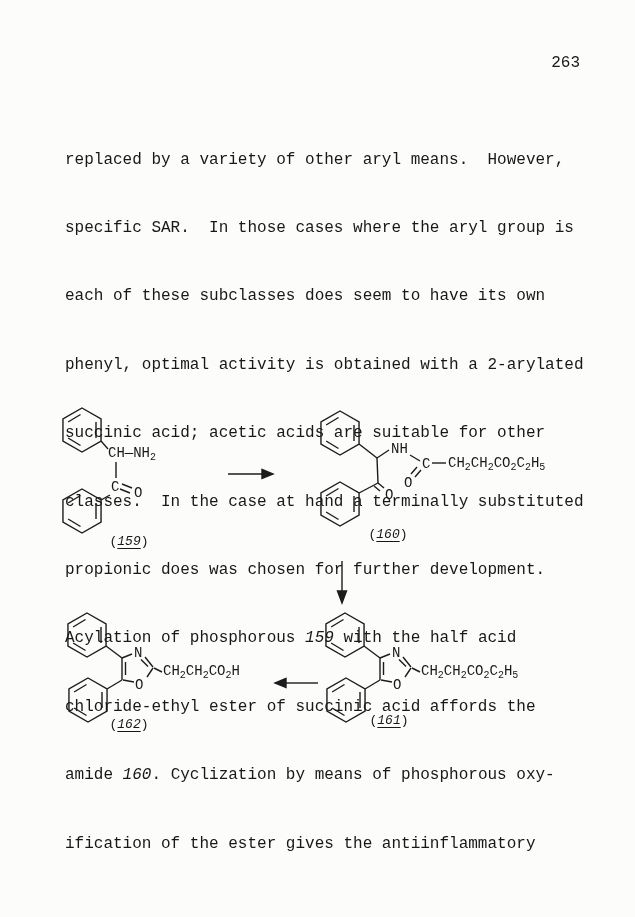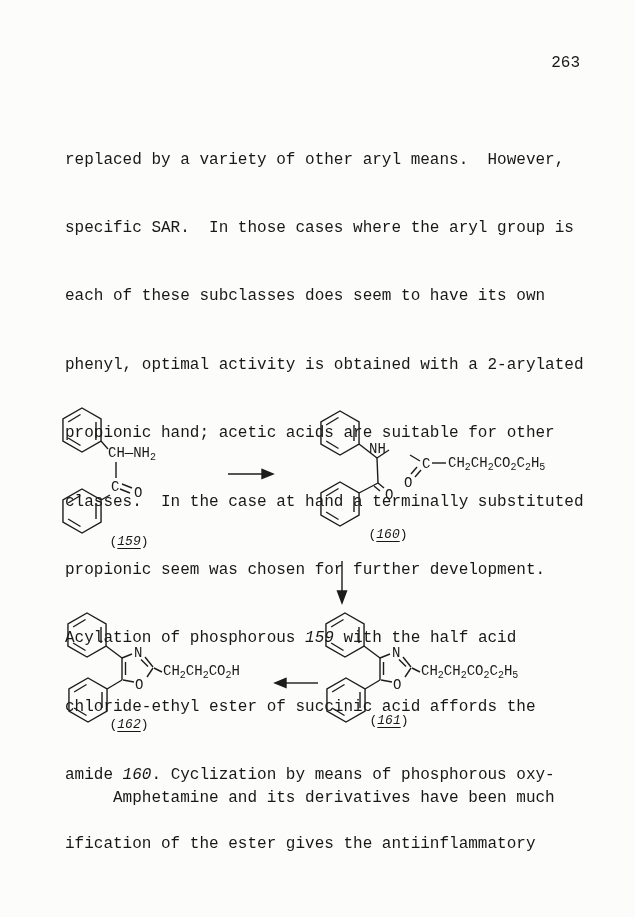--- a/index.html
+++ b/index.html
@@ -36,23 +36,23 @@
 
   <div class="hdr">
     <span class="pgnum">263</span>
   </div>
 
   <div class="para p1">
     <div class="ln">replaced by a variety of other aryl means.  However,</div>
     <div class="ln">specific SAR.  In those cases where the aryl group is</div>
     <div class="ln">each of these subclasses does seem to have its own</div>
     <div class="ln">phenyl, optimal activity is obtained with a 2-arylated</div>
-    <div class="ln">propionic hand; acetic acids are suitable for other</div>
+    <div class="ln">succinic acid; acetic acids are suitable for other</div>
     <div class="ln">classes.  In the case at hand a terminally substituted</div>
-    <div class="ln">propionic seem was chosen for further development.</div>
+    <div class="ln">propionic does was chosen for further development.</div>
     <div class="ln"><span>Acylation of phosphorous </span><span class="it">159</span><span> with the half acid</span></div>
     <div class="ln">chloride-ethyl ester of succinic acid affords the</div>
     <div class="ln"><span>amide </span><span class="it">160</span><span>. Cyclization by means of phosphorous oxy-</span></div>
     <div class="ln">ification of the ester gives the antiinflammatory</div>
     
   </div>
 
   <svg class="scheme-svg" viewBox="0 0 635 917" xmlns="http://www.w3.org/2000/svg">
     <defs>
       <g id="benz" fill="none" stroke="#1c1c1c" stroke-width="1.4">
@@ -132,35 +132,34 @@
       <line x1="107" y1="689" x2="122" y2="680"></line>
       <line x1="154" y1="668" x2="162" y2="672"></line>
     </g>
   </svg>
 
   <span class="atom" style="left:108px;top:446px"><span>CH—NH</span><sub>2</sub></span>
   <span class="atom" style="left:111px;top:480px">C</span>
   <span class="atom" style="left:134px;top:486px">O</span>
   <div class="slabel" style="left:129px;top:535px"><span>(</span><span class="u it">159</span><span>)</span></div>
 
-  <span class="atom" style="left:369px;top:442px">NH</span>
+  <span class="atom" style="left:391px;top:442px">NH</span>
   <span class="atom" style="left:422px;top:457px">C</span>
   <span class="atom" style="left:404px;top:476px">O</span>
   <span class="atom" style="left:385px;top:488px">O</span>
   <span class="atom" style="left:448px;top:456px"><span>CH</span><sub>2</sub><span>CH</span><sub>2</sub><span>CO</span><sub>2</sub><span>C</span><sub>2</sub><span>H</span><sub>5</sub></span>
   <div class="slabel" style="left:388px;top:528px"><span>(</span><span class="u it">160</span><span>)</span></div>
 
   <span class="atom" style="left:392px;top:646px">N</span>
   <span class="atom" style="left:393px;top:678px">O</span>
   <span class="atom" style="left:421px;top:664px"><span>CH</span><sub>2</sub><span>CH</span><sub>2</sub><span>CO</span><sub>2</sub><span>C</span><sub>2</sub><span>H</span><sub>5</sub></span>
   <div class="slabel" style="left:389px;top:714px"><span>(</span><span class="u it">161</span><span>)</span></div>
 
   <span class="atom" style="left:134px;top:646px">N</span>
   <span class="atom" style="left:135px;top:678px">O</span>
   <span class="atom" style="left:163px;top:664px"><span>CH</span><sub>2</sub><span>CH</span><sub>2</sub><span>CO</span><sub>2</sub><span>H</span></span>
   <div class="slabel" style="left:129px;top:718px"><span>(</span><span class="u it">162</span><span>)</span></div>
 
   <div class="para p2">
-    <div class="ln">     Amphetamine and its derivatives have been much</div>
     
   </div>
 
 </div>
 
 </body></html>

